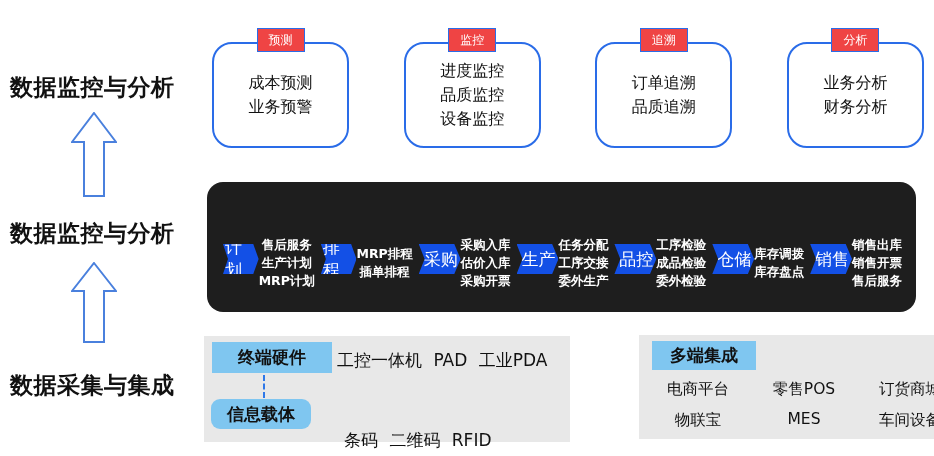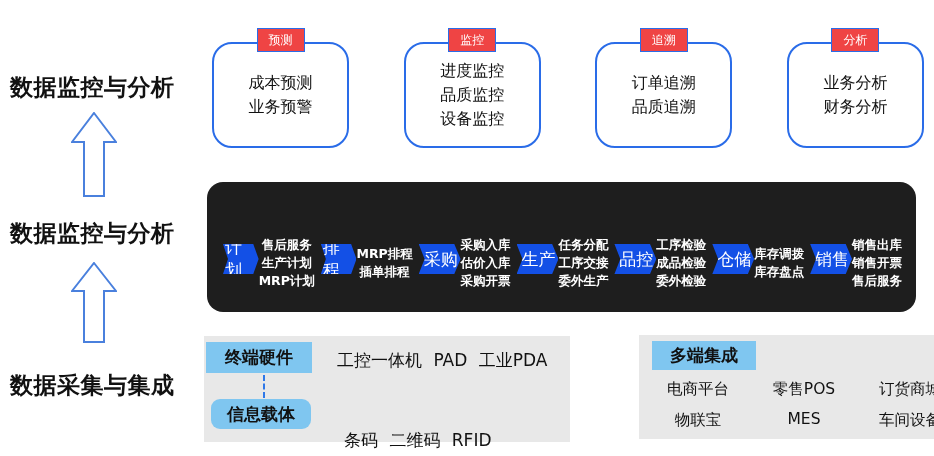--- a/index.html
+++ b/index.html
@@ -21,21 +21,21 @@
   .stage{flex:1;min-width:0;display:flex;align-items:center;}
   .chevron{width:100%;height:30px;background:#1350e6;clip-path:polygon(0 0,85% 0,100% 50%,85% 100%,0 100%,14% 50%);color:#fff;font-size:17px;display:flex;align-items:center;justify-content:center;padding-left:2px;box-sizing:border-box;}
   .stage-items{margin-top:7px;text-align:center;}
   .stage-item{color:#fff;font-size:12.5px;font-weight:bold;line-height:18px;white-space:nowrap;}
 
   
   .panel{position:absolute;background:#e8e8e8;}
   .panel-left{left:204px;top:336px;width:366px;height:106px;}
   .panel-right{left:597px;top:335px;width:330px;height:104px;margin-left:42px;}
   .tag{position:absolute;background:#7fc6f0;color:#111;font-weight:bold;font-size:17px;display:flex;align-items:center;justify-content:center;}
-  .tag-hw{left:2px;top:6px;width:106px;height:31px;}
+  .tag-hw{left:8px;top:6px;width:120px;height:31px;}
   .tag-carrier{left:7px;top:63px;width:100px;height:30px;border-radius:9px;}
   .tag-int{left:13px;top:6px;width:104px;height:29px;}
   .panel-text{position:absolute;font-size:17px;color:#111;white-space:nowrap;word-spacing:6px;}
   .hw-text{left:133px;top:13px;}
   .carrier-text{left:140px;top:69px;margin-top:24px;}
   .dashed-connector{position:absolute;left:59px;top:39px;height:23px;width:0;border-left:2px dashed #2f78e8;}
   .int-grid{position:absolute;left:6px;top:44px;width:318px;display:grid;grid-template-columns:repeat(3,1fr);row-gap:10px;}
   .int-cell{text-align:center;font-size:15.5px;color:#111;white-space:nowrap;}
 </style>
 </head>

